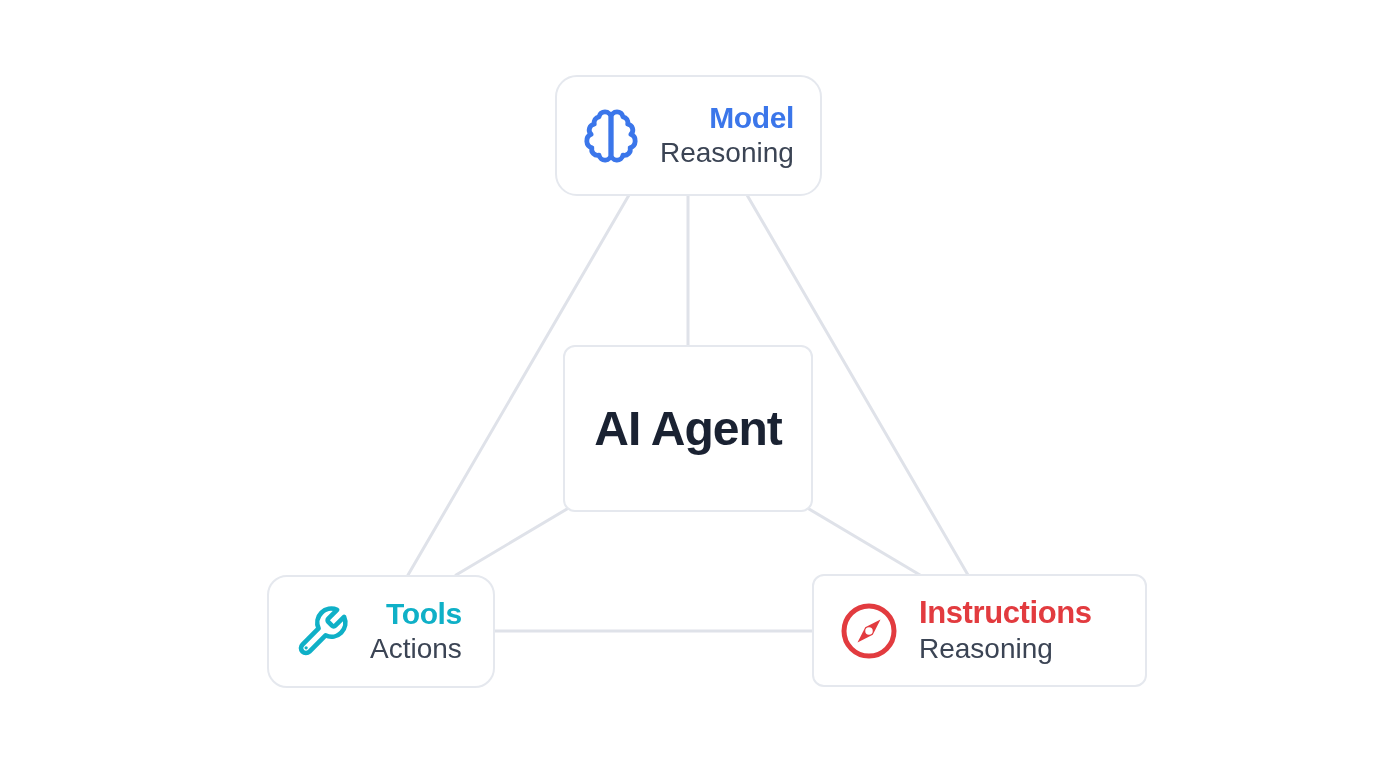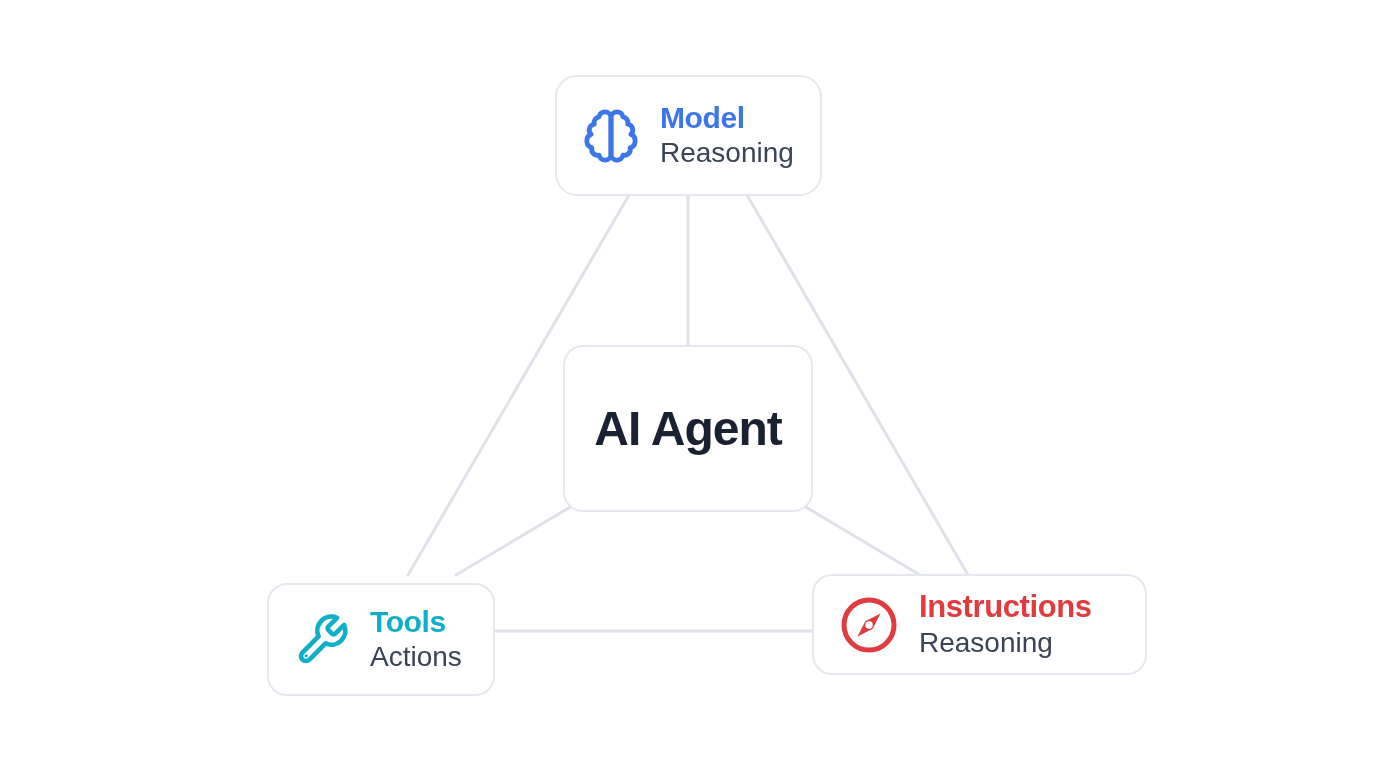--- a/index.html
+++ b/index.html
@@ -36,50 +36,50 @@
     gap: 20px;
   }
   .node-model {
     left: 555px; top: 75px;
     width: 267px; height: 121px;
     border-radius: 22px;
   }
   .node-agent {
     left: 563px; top: 345px;
     width: 250px; height: 167px;
-    border-radius: 20px;
+    border-radius: 12px;
     justify-content: center;
   }
   .node-tools {
     left: 267px; top: 575px;
     width: 228px; height: 113px;
     border-radius: 20px;
-    margin-top: 8px;
   }
   .node-instructions {
     left: 812px; top: 574px;
-    width: 335px; height: 101px;
-    border-radius: 20px;
+    width: 335px; height: 113px;
+    border-radius: 12px;
   }
   .icon {
     flex: 0 0 auto;
     display: flex;
     align-items: center;
     justify-content: center;
   }
   .text-block {
     display: flex;
     flex-direction: column;
     gap: 3px;
   }
   .node-title {
     font-size: 30px;
     font-weight: bold;
     letter-spacing: -0.4px;
     line-height: 1.1;
+    text-align: right;
   }
   .node-subtitle {
     font-size: 28px;
     color: #3b4454;
     line-height: 1.15;
   }
   .title-model { color: #3b76ea; }
   .title-tools { color: #0fb0c7; }
   .title-instructions { color: #e23b3f; font-size: 31px; }
   .agent-label {

